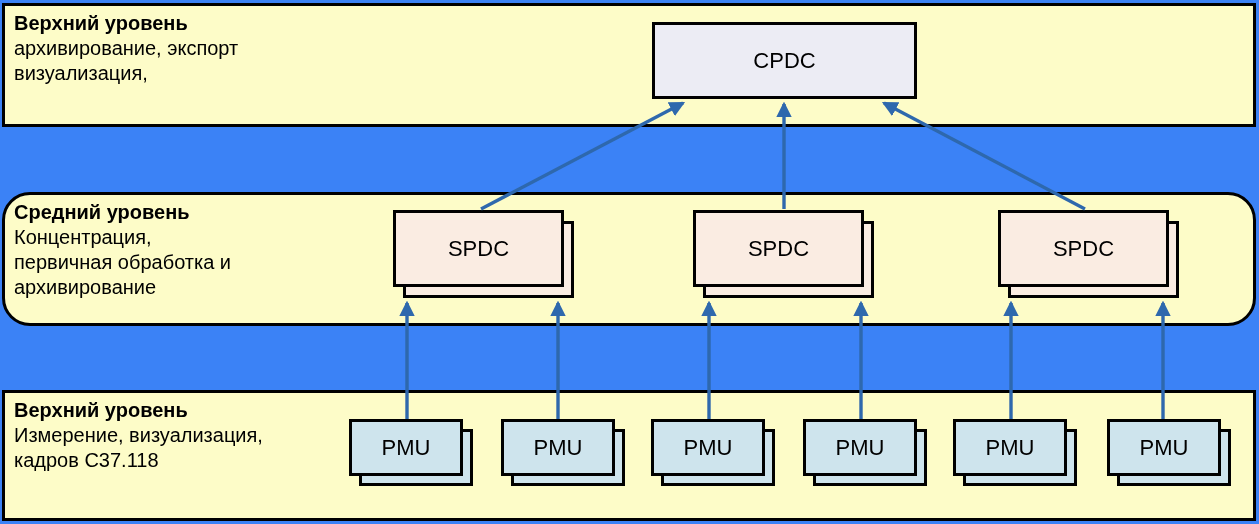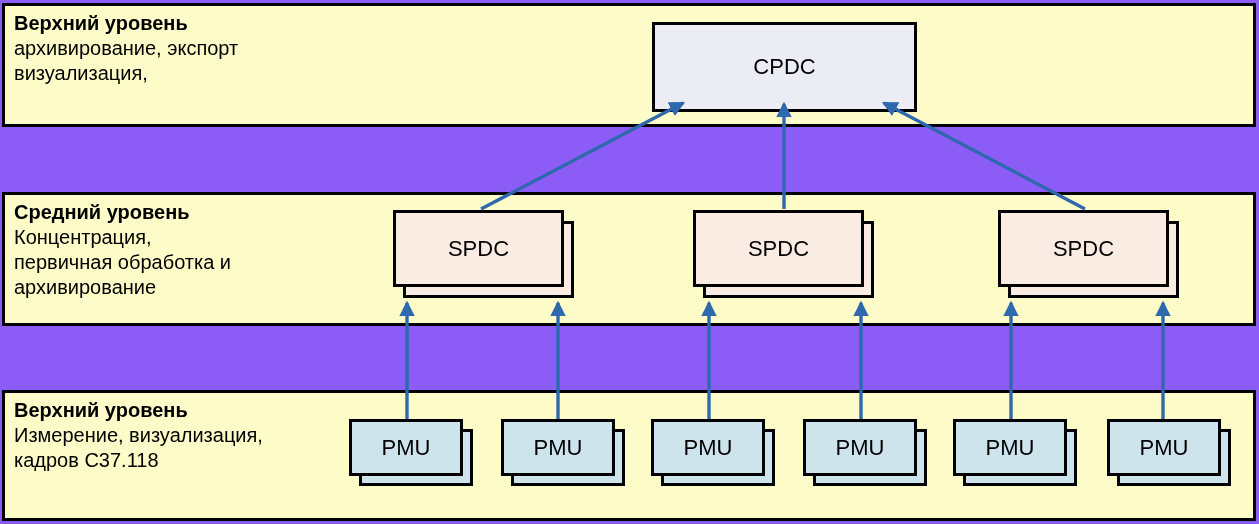--- a/index.html
+++ b/index.html
@@ -5,34 +5,34 @@
   html, body {
     margin: 0;
     padding: 0;
     background: #ffffff;
     font-family: "Liberation Sans", "DejaVu Sans", sans-serif;
   }
   #canvas {
     position: relative;
     width: 1259px;
     height: 524px;
-    background: #8b5cf6;
+    background: #3b82f6;
     overflow: hidden;
   }
   
   .band {
     position: absolute;
     left: 2px;
     width: 1254px;
     background: #fdfcc8;
     border: 3px solid #000000;
     box-sizing: border-box;
   }
   .band-upper  { top: 3px;   height: 124px; }
-  .band-middle { top: 192px; height: 134px; }
+  .band-middle { top: 192px; height: 134px; border-radius: 28px; }
   .band-lower  { top: 390px; height: 131px; }
   .band-text {
     position: absolute;
     left: 9px;
     top: 5px;
     font-size: 20px;
     line-height: 25px;
     color: #000000;
     white-space: nowrap;
   }
@@ -43,21 +43,21 @@
     border: 3px solid #000000;
     box-sizing: border-box;
   }
   .node {
     display: flex;
     align-items: center;
     justify-content: center;
     font-size: 22px;
     color: #000000;
   }
-  .cpdc { left: 652px; top: 22px; width: 265px; height: 90px; background: #ececf4; }
+  .cpdc { left: 652px; top: 22px; width: 265px; height: 77px; background: #ececf4; }
   .spdc { width: 171px; height: 77px; background: #faece2; }
   .pmu  { width: 114px; height: 57px; background: #cee4ed; }
   .shadow-spdc { width: 171px; height: 77px; background: #faece2; }
   .shadow-pmu  { width: 114px; height: 57px; background: #cee4ed; }
   
   .spdc-1 { left: 393px; top: 210px; }  .spdc-1-sh { left: 403px; top: 221px; }
   .spdc-2 { left: 693px; top: 210px; }  .spdc-2-sh { left: 703px; top: 221px; }
   .spdc-3 { left: 998px; top: 210px; }  .spdc-3-sh { left: 1008px; top: 221px; }
   
   .pmu-1 { left: 349px;  top: 419px; }  .pmu-1-sh { left: 359px;  top: 429px; }

